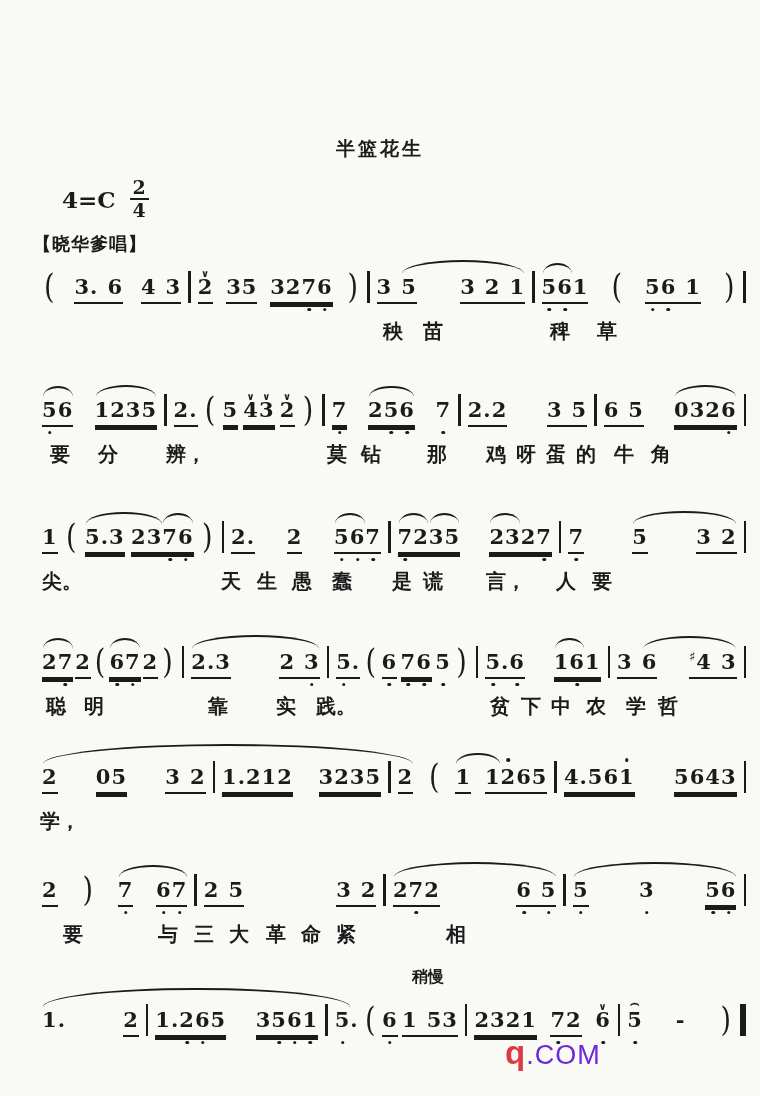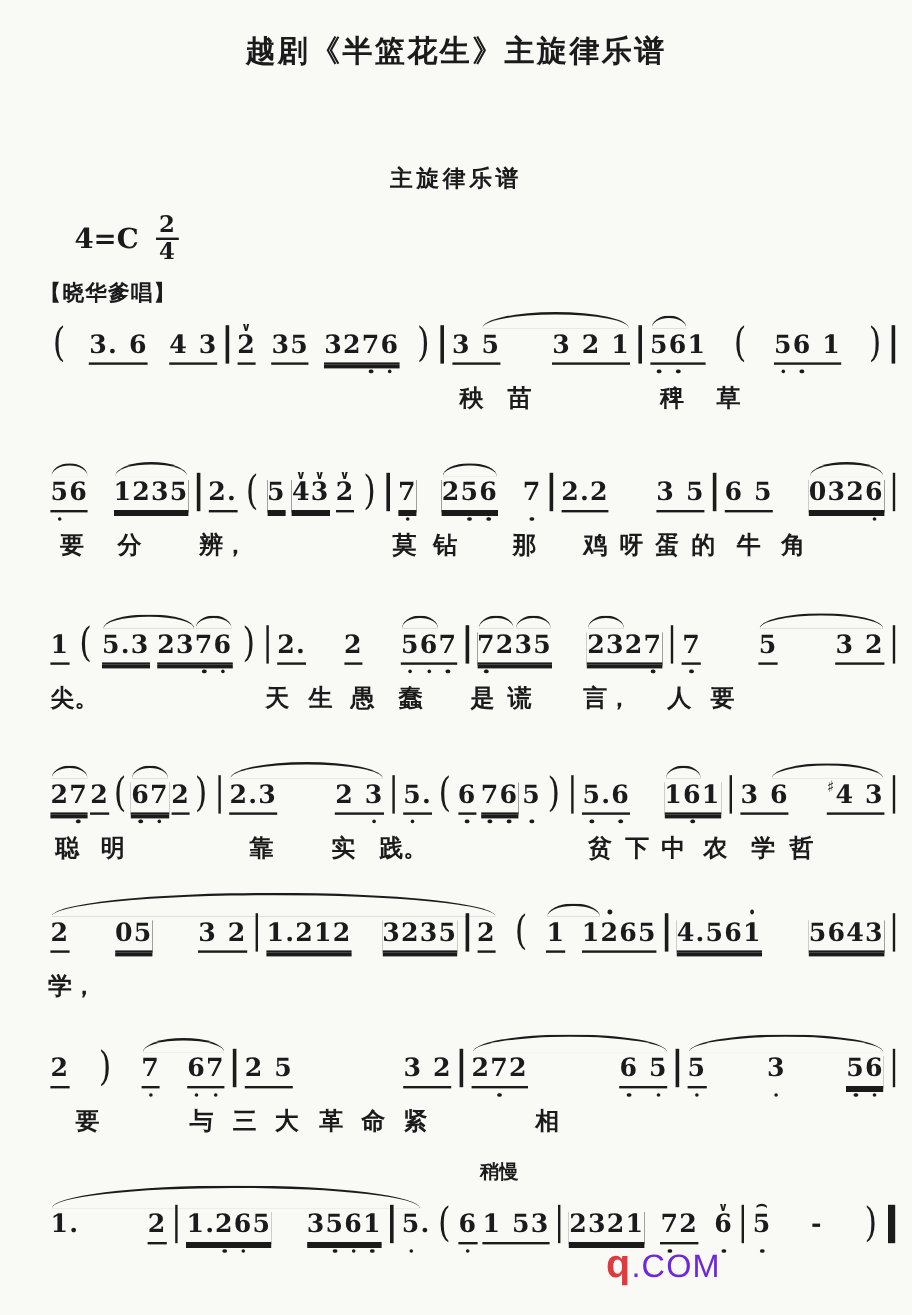--- a/index.html
+++ b/index.html
@@ -58,22 +58,21 @@
   .watermark{position:absolute;top:1034px;left:505px;display:flex;align-items:baseline;
        font-family:"Liberation Sans","DejaVu Sans",sans-serif;}
   .wm-logo{font-size:33px;font-weight:700;color:#dd3b40;margin-right:1px;}
   .wm-text{font-size:27px;font-weight:400;color:#ee8f92;letter-spacing:1px;}
   .wm-suffix{font-size:27px;font-weight:400;color:#6d28d9;letter-spacing:1px;}
 </style>
 </head>
 <body>
 
 <div id="page">
-  <div class="title">越剧《半篮花生》主旋律乐谱</div>
-  <div class="performer">主旋律乐谱</div>
+  <div class="performer">半篮花生</div>
   <div class="keysig">
     <span>4=C</span>
     <span class="timesig">
       <span class="num">2</span>
       <span class="den">4</span>
     </span>
   </div>
   <div class="section-label">【晓华爹唱】</div>
 
   <div id="score">
@@ -368,21 +367,21 @@
           <span class="barline"></span>
           <span class="bar" style="flex-grow: 120; flex-basis: 0px;">
             <span class="tok u0"><span class="ch db fm">5</span></span>
             <span class="tok u0"><span class="ch">-</span></span>
             <span class="paren">)</span>
           </span>
           <span class="barline final"></span>
           <span class="arc" style="left: 8px; width: 307px; height: 17.21px; top: -19.21px;"></span>
         </div>
         <div class="lyrics-row"></div>
-        <span class="tempo-label" style="left: 400px;">稍慢</span>
+        <span class="tempo-label" style="left: 412px;">稍慢</span>
       </div>
     </div>
 
   <div class="watermark">
     <span class="wm-logo">q</span>
     <span class="wm-suffix">.COM</span>
   </div>
 </div>
 
 </body></html>

